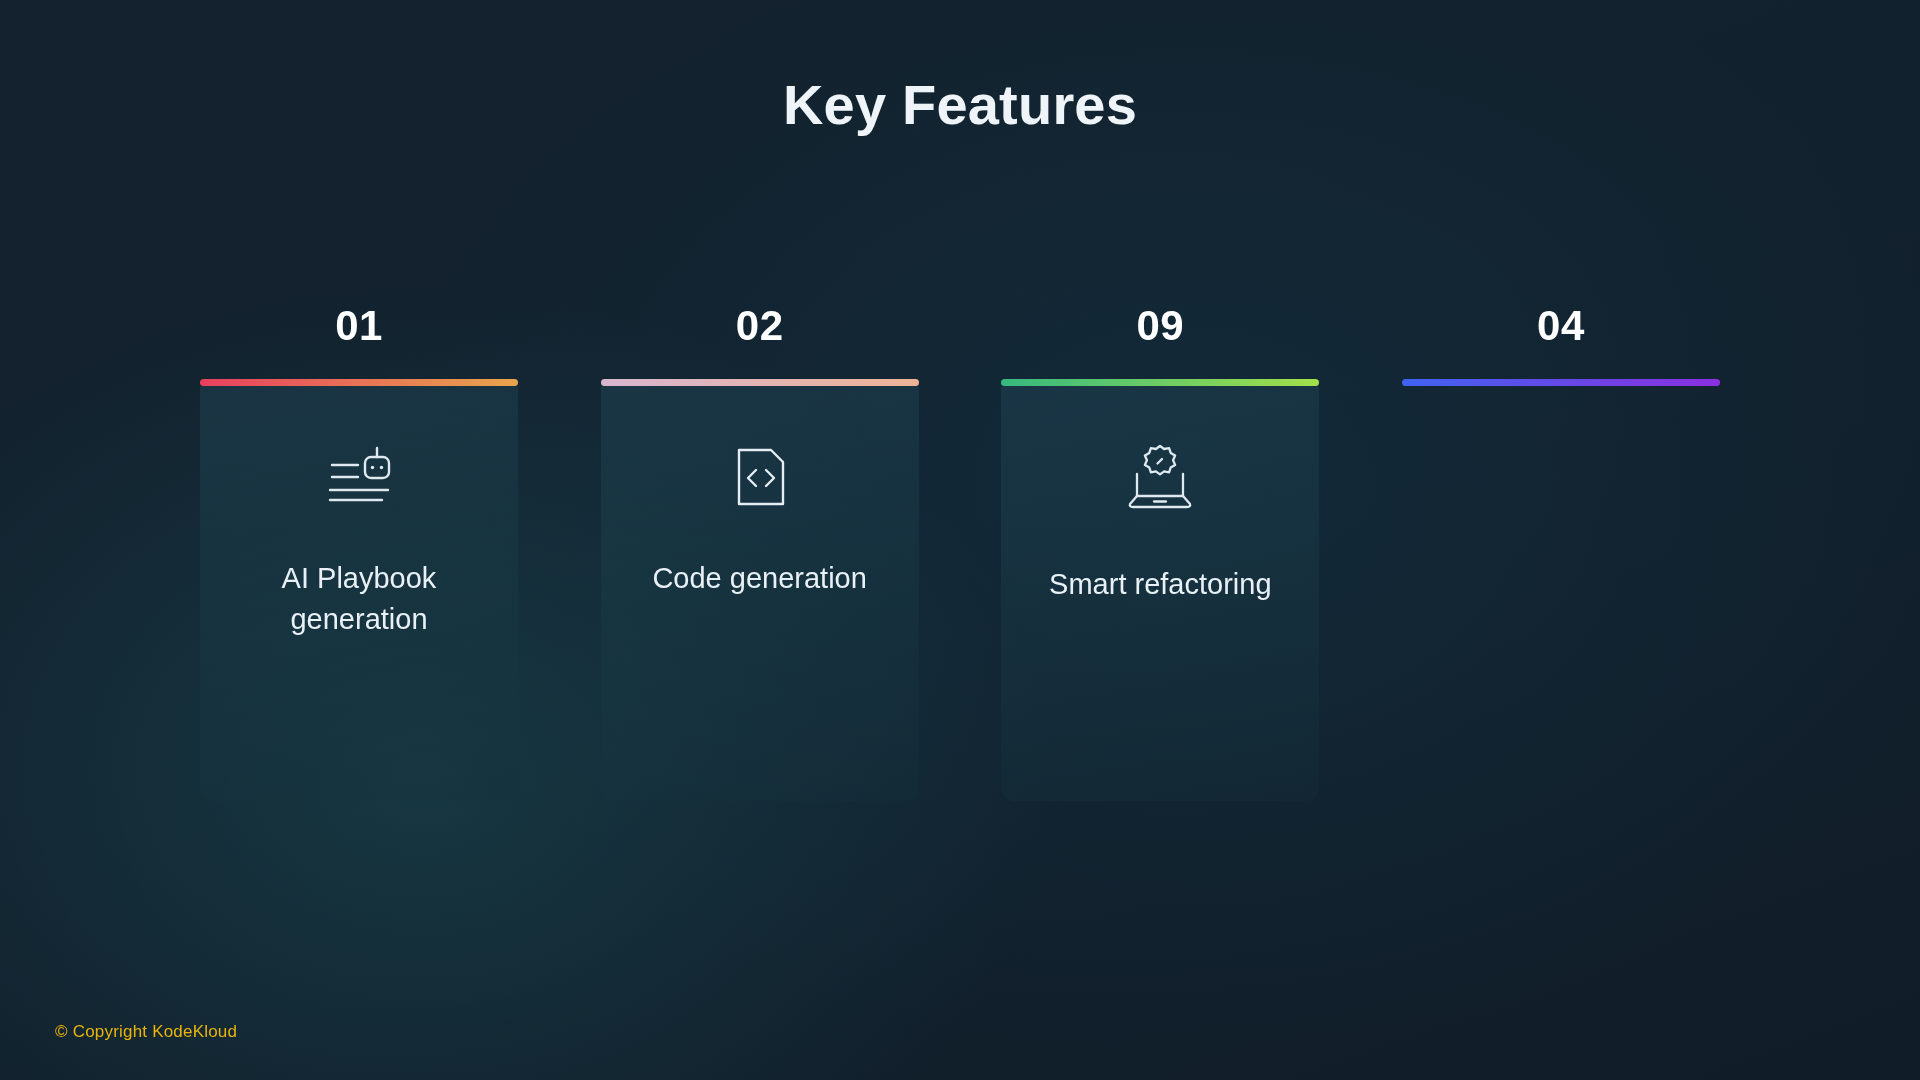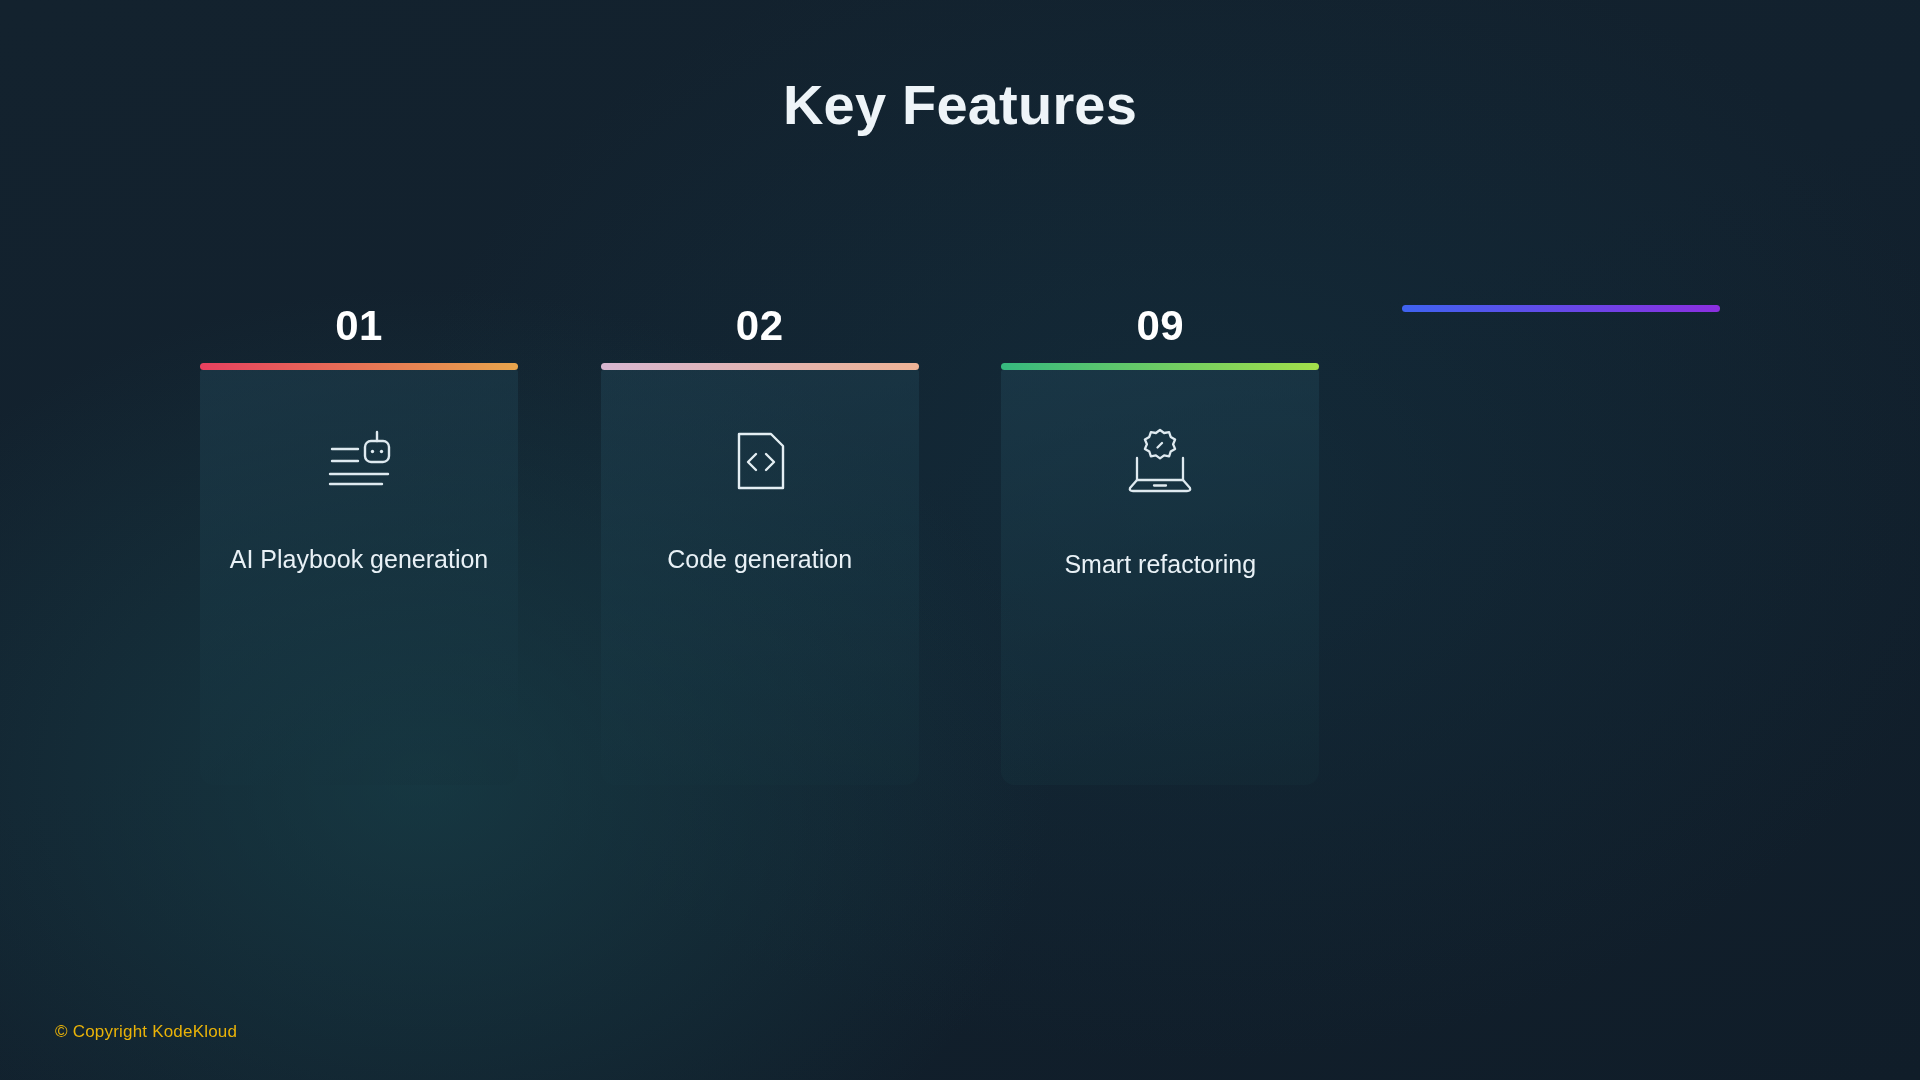--- a/index.html
+++ b/index.html
@@ -39,21 +39,21 @@
     justify-content:space-between;
   }
   .card-wrap { width:318px; position:relative; }
 
   .card-number {
     text-align:center;
     font-size:42px;
     font-weight:bold;
     color:#ffffff;
     line-height:1;
-    margin-bottom:16px;
+    margin-bottom:32px;
     letter-spacing:0.5px;
   }
   .card-bar {
     height:7px;
     border-radius:4px;
     width:100%;
   }
   .card-body {
     height:415px;
     border-radius:2px 2px 14px 14px;
@@ -66,21 +66,21 @@
   .card-icon {
     margin-top:52px;
     width:78px; height:78px;
     display:flex; align-items:center; justify-content:center;
   }
   .card-icon svg { display:block; }
   .card-label {
     margin-top:42px;
     width:86%;
     text-align:center;
-    font-size:25px;
+    font-size:29px;
     color:#e9f1f6;
     line-height:1.42;
     font-weight:400;
   }
   .card-label.spaced { line-height:1.8; }
 
   .footer {
     position:absolute;
     left:55px; bottom:38px;
     font-size:17px;
@@ -148,20 +148,21 @@
                      -4.1 3.0 -4.1 -3.0 -5.0 0.9 -1.6 -4.8 -4.4 -2.6 2.0 -4.7 -2.0 -4.7 4.4 -2.6
                      1.6 -4.8 5.0 0.9 Z"></path>
             <line x1="41" y1="21" x2="36.5" y2="25.5"></line>
           </svg>
         </div>
         <div class="card-label spaced">Smart refactoring</div>
       </div>
     </div>
 
     <div class="card-wrap">
+      <div class="card-number">04</div>
       <div class="card-bar" style="background:linear-gradient(90deg,#3f63f0 0%,#8b2fe0 100%);"></div>
     </div>
 
   </div>
 
   <div class="footer">© Copyright KodeKloud</div>
 
 </div>
 
 </body></html>

